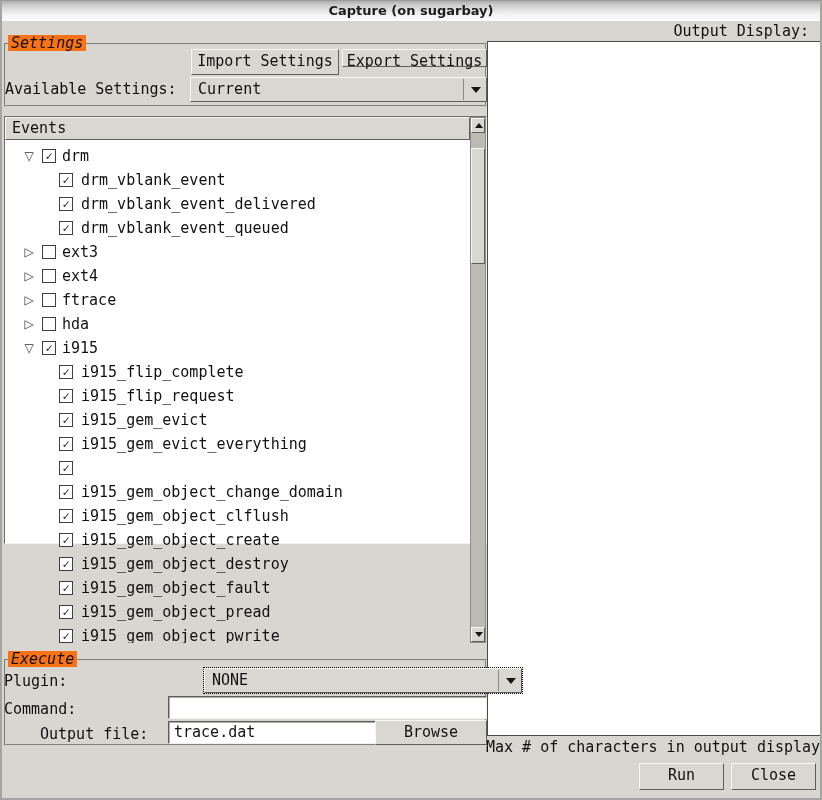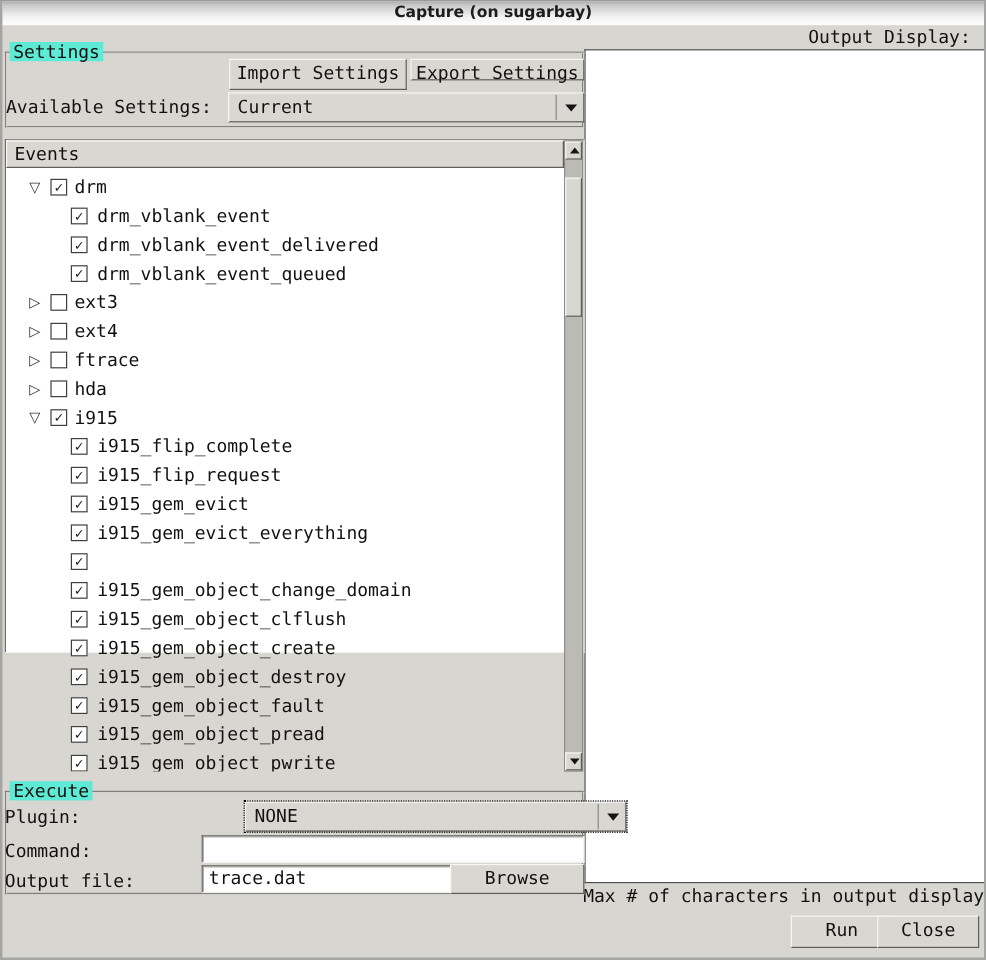--- a/index.html
+++ b/index.html
@@ -9,21 +9,21 @@
     font-family:"DejaVu Sans Mono", monospace; font-size:15px; color:#111;
     overflow:hidden;
   }
   .titlebar {
     position:absolute; left:0; top:0; width:100%; height:20px;
     background:linear-gradient(to bottom,#aeaeae 0%,#cdcdcd 20%,#f2f2f2 65%,#fdfdfd 100%);
     text-align:center; font-family:"DejaVu Sans", sans-serif; font-size:13px;
     font-weight:bold; line-height:20px; color:#1c1c1c;
   }
   .frame { position:absolute; border:2px groove #d4d2cc; box-sizing:border-box; }
-  .legend { position:absolute; background:#5eead4; padding:0 3px; line-height:16px; z-index:3; }
+  .legend { position:absolute; background:#f97316; padding:0 3px; line-height:16px; z-index:3;font-style:italic; }
   .btn {
     position:absolute; background:#d9d7d1; border:1px solid;
     border-color:#f7f6f3 #5f5e5a #5f5e5a #f7f6f3;
     text-align:center; line-height:23px; box-sizing:border-box; cursor:default;
   }
   .label { position:absolute; line-height:18px; }
   .combo {
     position:absolute; background:#d9d7d1; border:1px solid;
     border-color:#f7f6f3 #5f5e5a #5f5e5a #f7f6f3; box-sizing:border-box;
   }
@@ -239,20 +239,20 @@
   <span class="legend" style="left:6px; top:650px;">Execute</span>
   <span class="exec-label" style="top:671px;">Plugin:</span>
   <div class="combo focus-dotted" style="left:166px; top:667px; width:318px; height:25px;">
     <span class="value">NONE</span>
     <span class="arrow-zone">
         <span class="tri-down"></span>
       </span>
   </div>
   <span class="exec-label" style="top:699px;">Command:</span>
   <div class="input" style="left:166px; top:695px; width:319px; height:23px;"></div>
-  <span class="exec-label" style="top:724px;">Output file:</span>
+  <span class="exec-label" style="top:724px;margin-left:36px;">Output file:</span>
   <div class="input" style="left:166px; top:720px; width:208px; height:23px;">trace.dat</div>
   <div class="btn" style="left:373px; top:719px; width:112px; height:25px;">Browse</div>
 
-  <div class="btn" style="left:657px; top:762px; width:85px; height:27px;">Run</div>
+  <div class="btn" style="left:637px; top:762px; width:85px; height:27px;">Run</div>
   <div class="btn" style="left:729px; top:762px; width:85px; height:27px;">Close</div>
 
 </div>
 
 </body></html>

